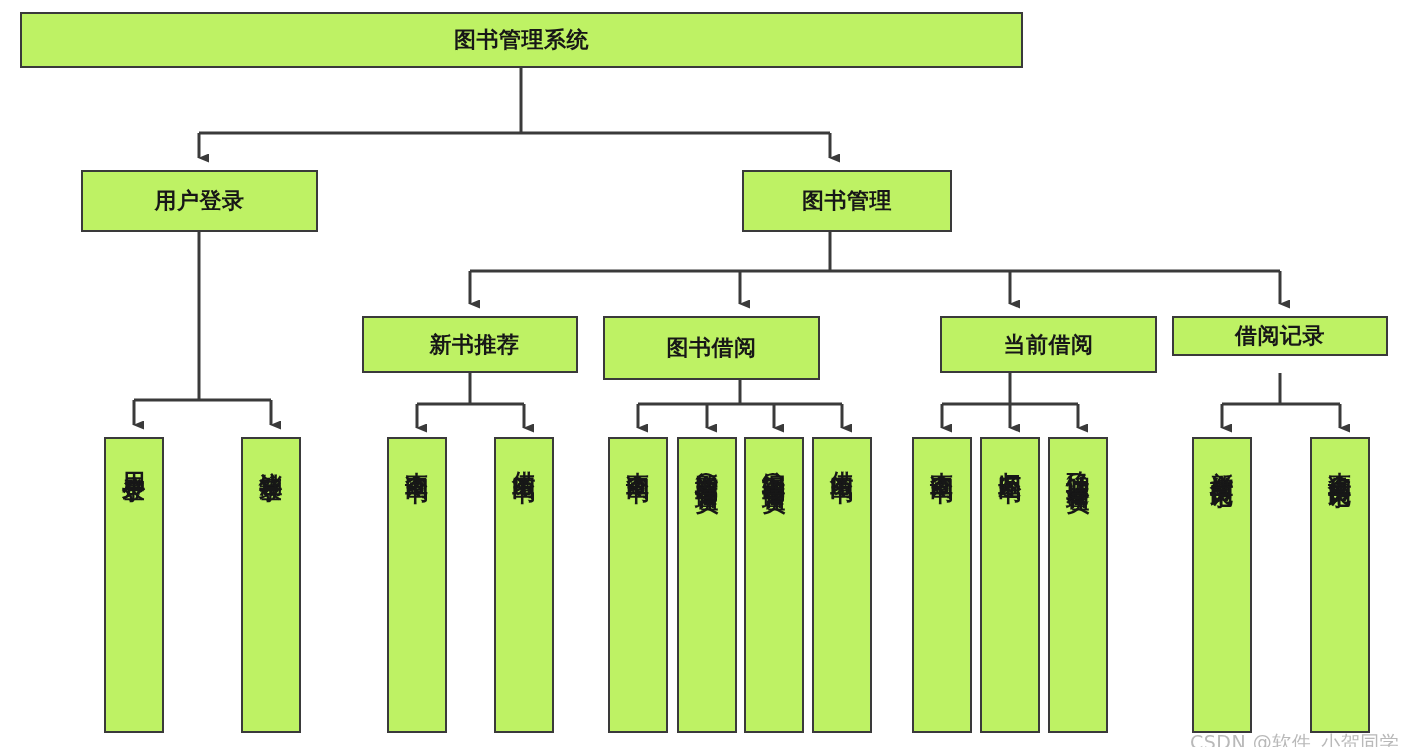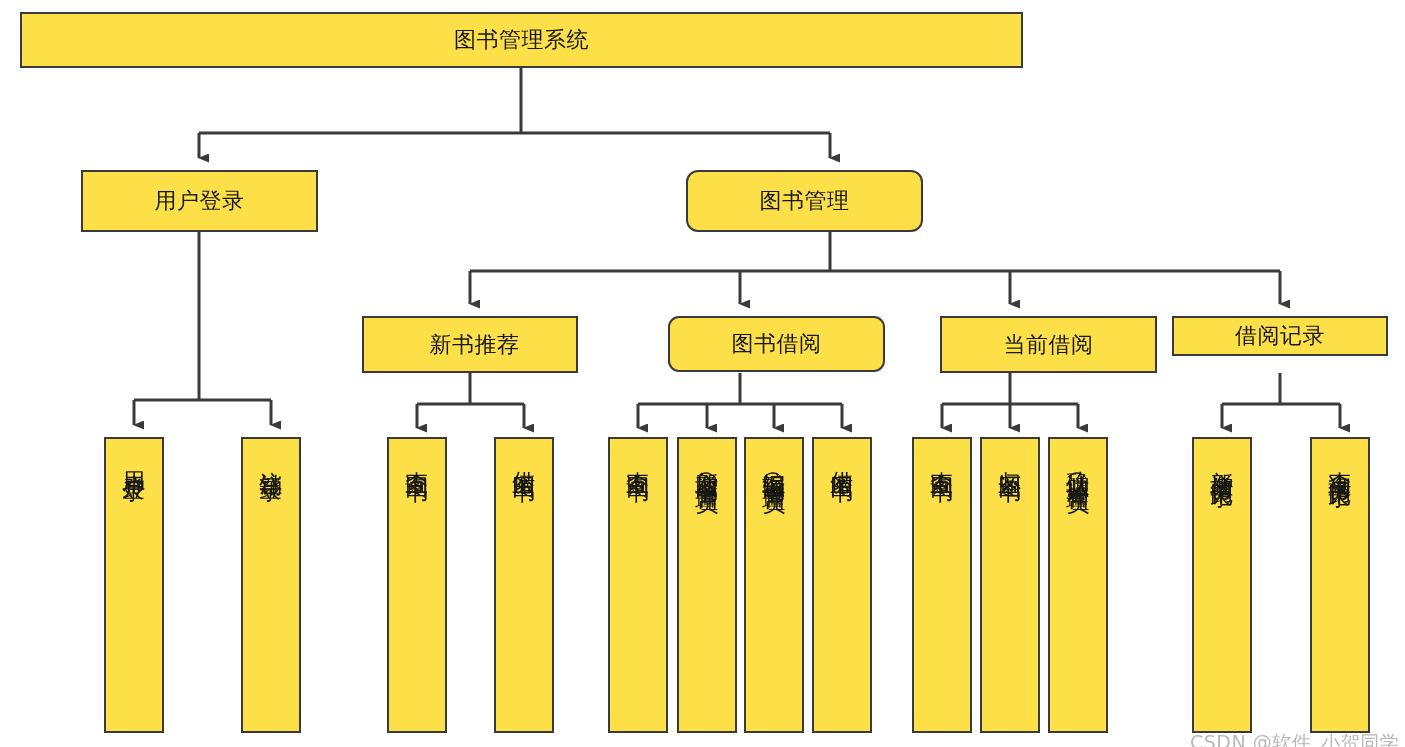--- a/index.html
+++ b/index.html
@@ -26,26 +26,27 @@
     position: absolute;
     left: 0;
     top: 0;
     width: 1405px;
     height: 747px;
     pointer-events: none;
   }
   .node {
     position: absolute;
     box-sizing: border-box;
-    background: #fde047;
+    background: #bef264;
     border: 2.5px solid #3a3a3a;
     display: flex;
     align-items: center;
     justify-content: center;
     z-index: 2;
+    font-weight: bold;
   }
   .node-label {
     font-size: 22px;
     line-height: 1.18;
     letter-spacing: 0.5px;
     color: #171717;
     text-align: center;
     white-space: nowrap;
   }
   .node.vertical {
@@ -131,29 +132,29 @@
   </svg>
 
   <div class="node" style="left:20px; top:12px; width:1003px; height:56px;">
     <span class="node-label">图书管理系统</span>
   </div>
 
   <div class="node" style="left:81px; top:170px; width:237px; height:62px;">
     <span class="node-label">用户登录</span>
   </div>
 
-  <div class="node" style="left:686px; top:170px; width:237px; height:62px;border-radius:12px;">
+  <div class="node" style="left:742px; top:170px; width:210px; height:62px;">
     <span class="node-label">图书管理</span>
   </div>
 
   <div class="node" style="left:362px; top:316px; width:216px; height:57px;padding-left:9px;">
     <span class="node-label">新书推荐</span>
   </div>
 
-  <div class="node" style="left:668px; top:316px; width:217px; height:56px;border-radius:11px;">
+  <div class="node" style="left:603px; top:316px; width:217px; height:64px;">
     <span class="node-label">图书借阅</span>
   </div>
 
   <div class="node" style="left:901px; top:316px; width:217px; height:57px;margin-left:39px;">
     <span class="node-label">当前借阅</span>
   </div>
 
   <div class="node" style="left:1172px; top:316px; width:216px; height:40px;">
     <span class="node-label">借阅记录</span>
   </div>

